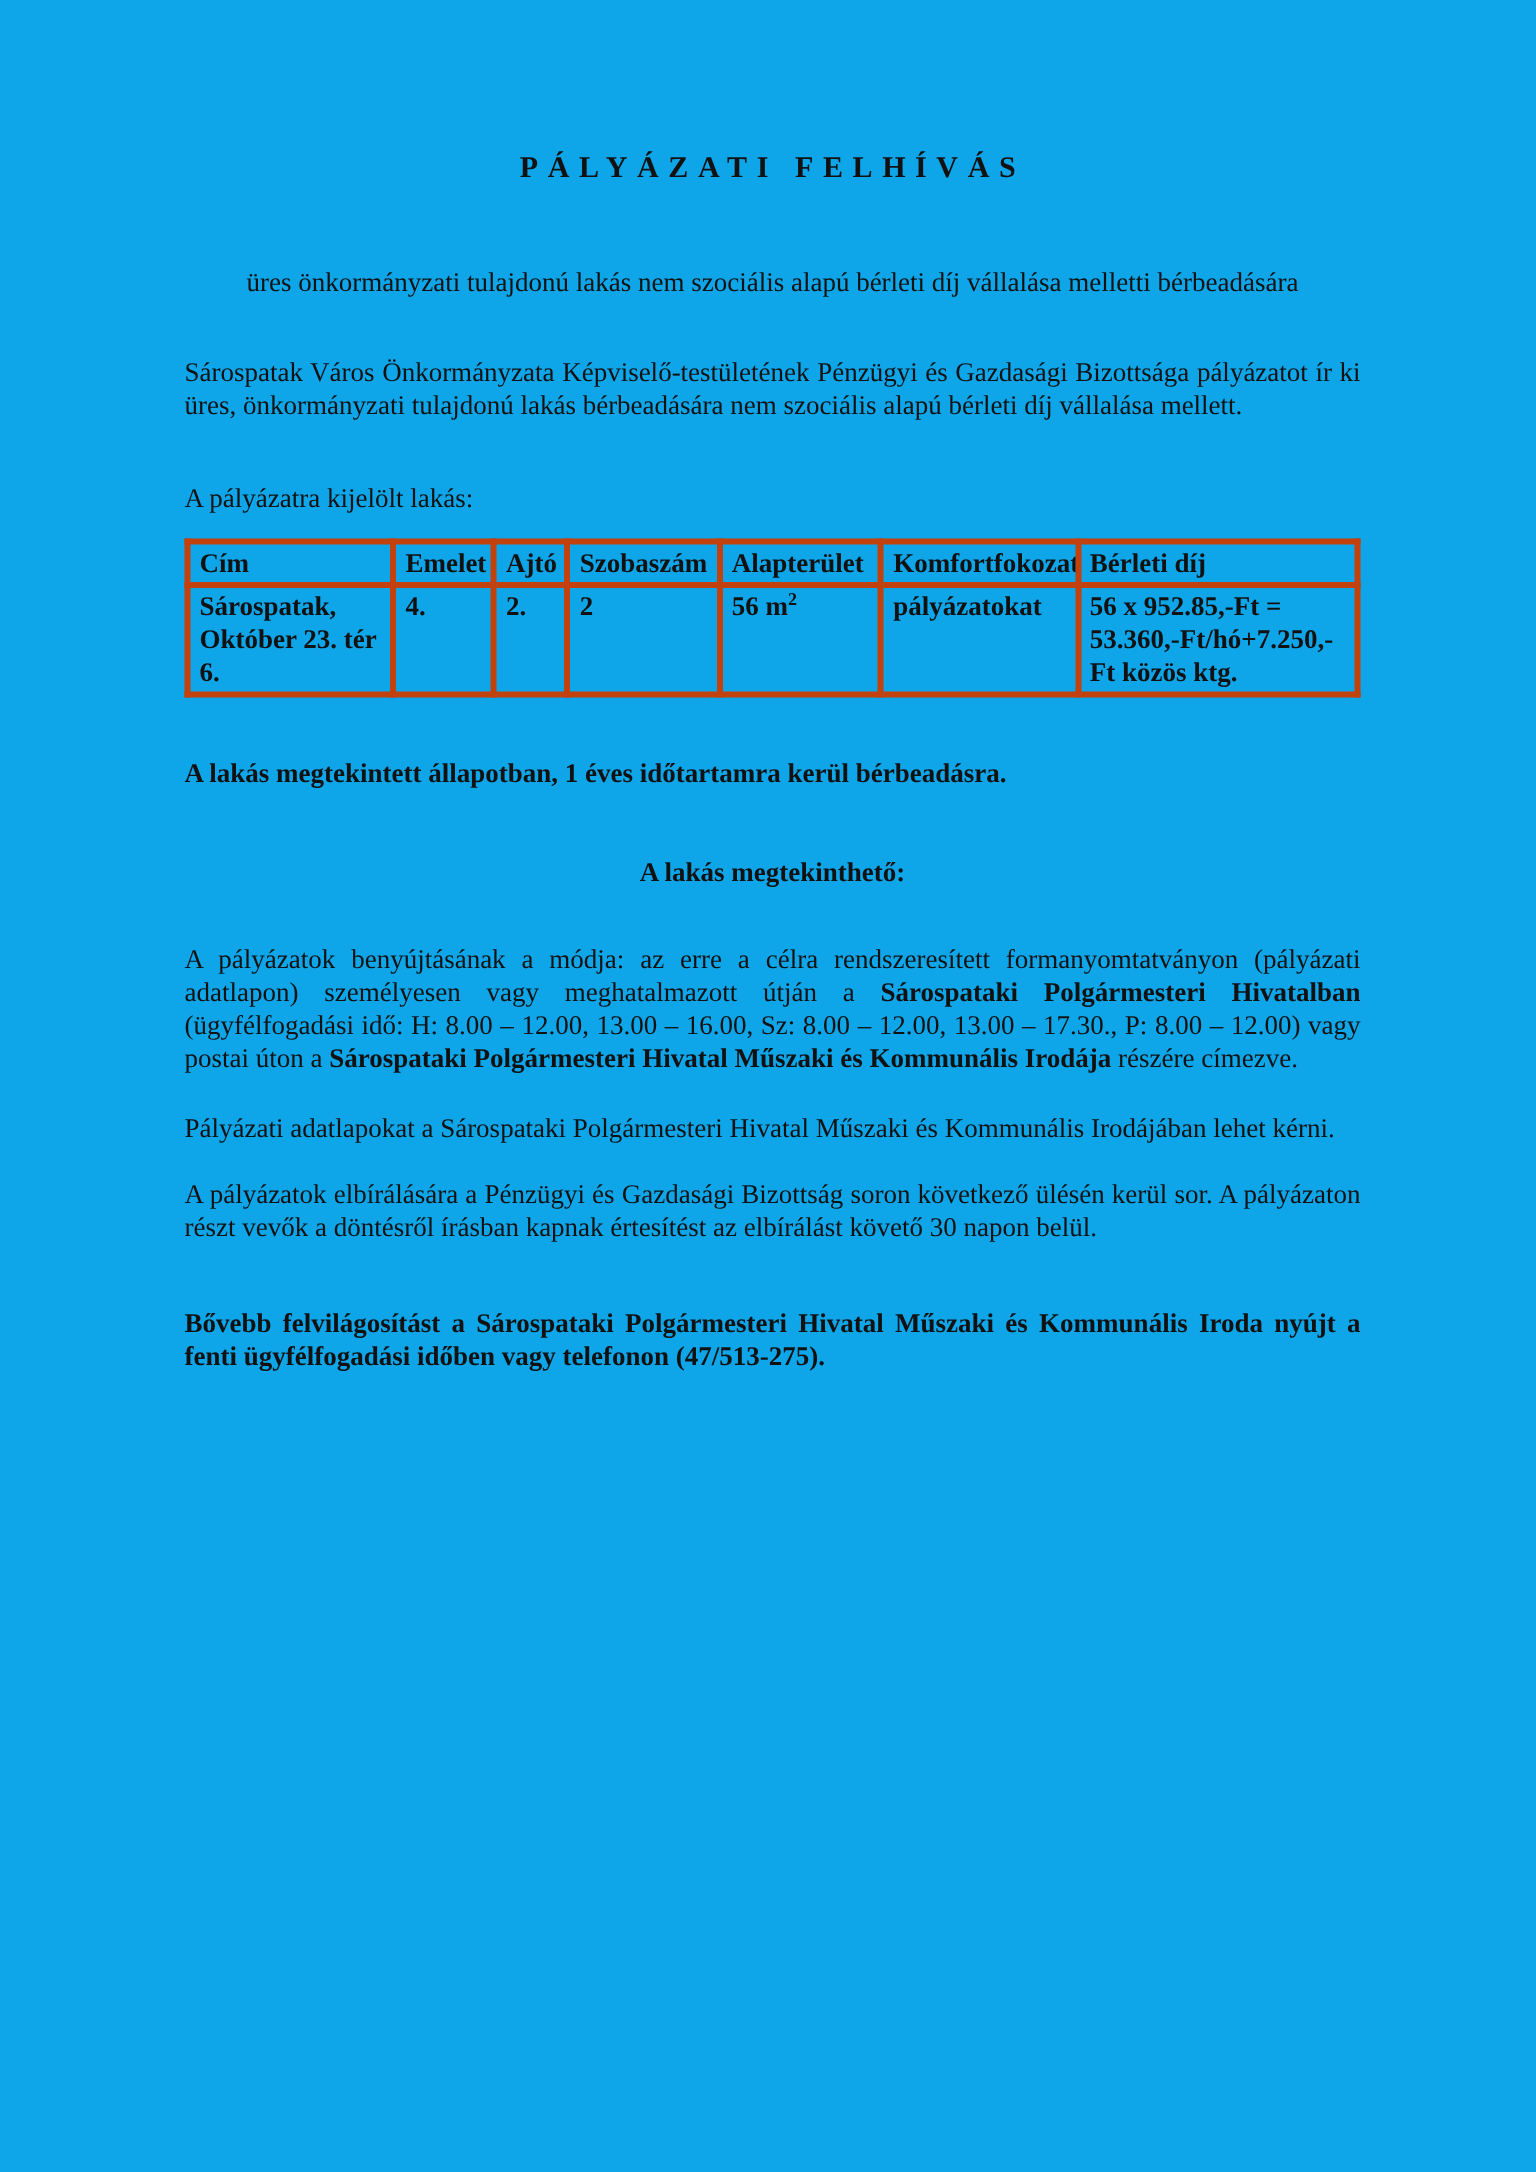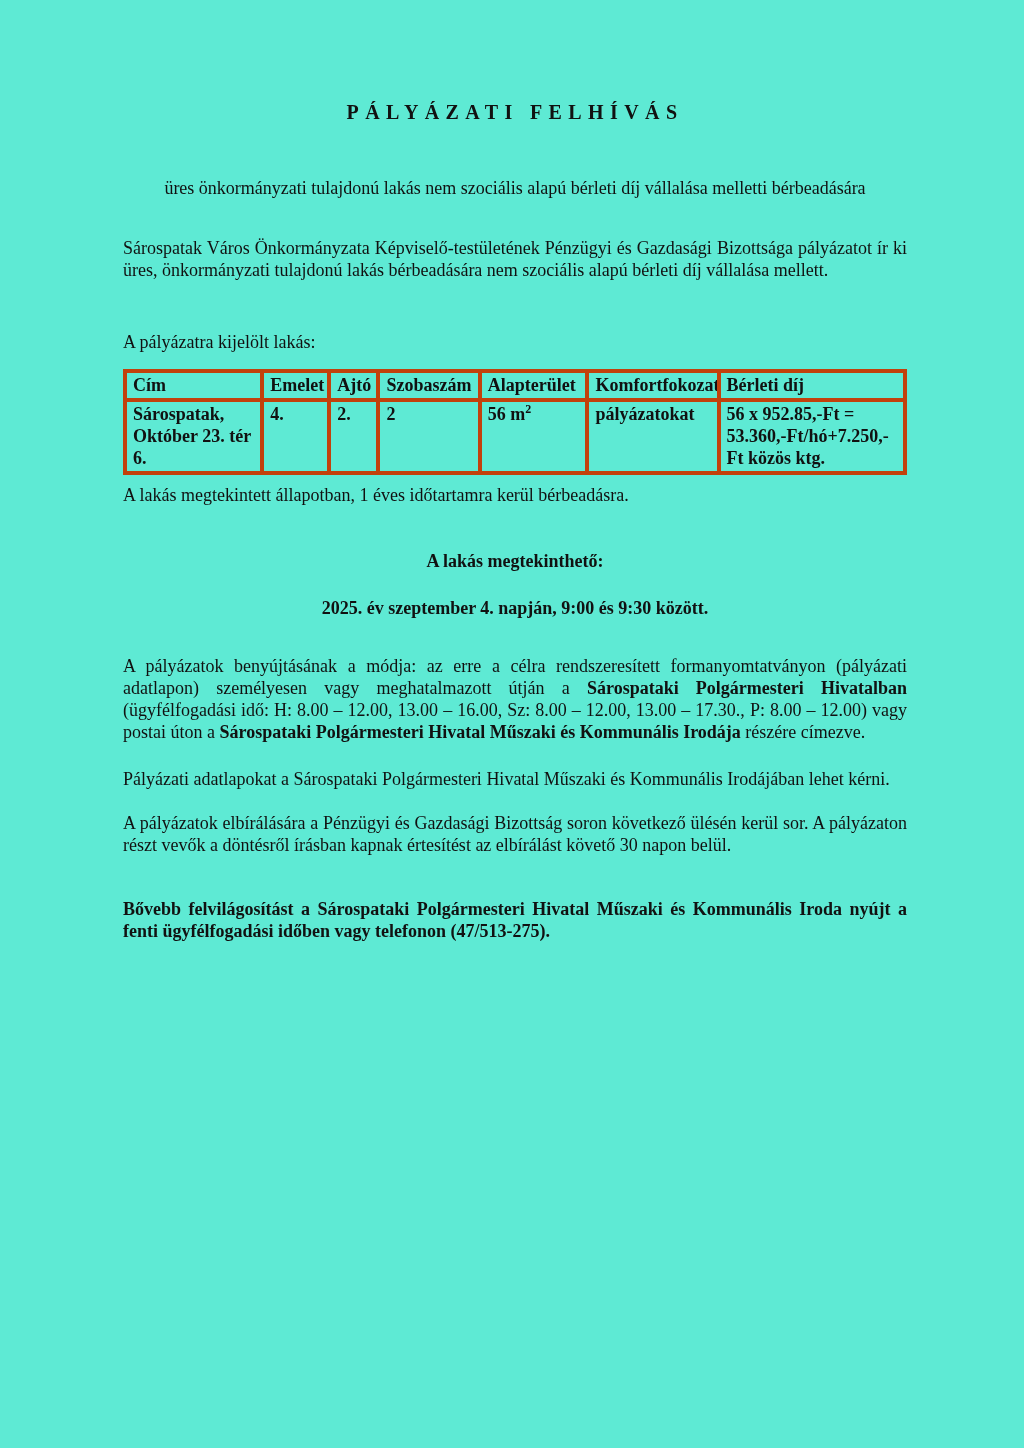--- a/index.html
+++ b/index.html
@@ -5,62 +5,62 @@
   html, body {
     margin: 0;
     padding: 0;
     background: #ffffff;
   }
   .page {
     position: relative;
     width: 1024px;
     height: 1448px;
     margin: 0 auto;
-    background: #5eead4;
+    background: #0ea5e9;
     box-sizing: border-box;
     padding: 100px 117px 0 123px;
     font-family: "Liberation Serif", "DejaVu Serif", serif;
     font-size: 18px;
     line-height: 22px;
     color: #111111;
   }
   .doc-title {
     margin: 0;
     text-align: center;
     font-size: 20px;
     font-weight: bold;
     letter-spacing: 0.32em;
     line-height: 24px;
   }
   p { margin: 0; }
   .justify { text-align: justify; }
 
   .subtitle        { margin-top: 53px; text-align: center; }
   .intro           { margin-top: 38px; }
-  .table-heading   { margin-top: 50px; }
+  .table-heading   { margin-top: 40px; }
 
   table.apartment {
     margin-top: 16px;
     width: 100%;
     border-collapse: collapse;
     table-layout: fixed;
   }
   table.apartment th,
   table.apartment td {
     border: 4px solid #c2410c;
     padding: 1px 6px 2px 6px;
     font-weight: bold;
     vertical-align: top;
     text-align: left;
     overflow: hidden;
   }
   td.cell-justify { text-align: justify; }
   .sup { vertical-align: super; font-size: 12px; line-height: 0; }
 
-  .condition-note  { margin-top: 9px; font-weight: normal; }
+  .condition-note  { margin-top: 39px; font-weight: bold; }
   .viewing-heading { margin-top: 44px; font-weight: bold; text-align: center; }
   .viewing-date    { margin-top: 25px; font-weight: bold; text-align: center; }
   .submission      { margin-top: 36px; }
   .forms-info      { margin-top: 25px; }
   .deadline        { margin-top: 22px; }
   .evaluation      { margin-top: 22px; }
   .contact         { margin-top: 42px; font-weight: bold; }
   .disclaimer      { margin-top: 22px; }
 </style>
 </head>
@@ -107,21 +107,20 @@
         <td>pályázatokat</td>
         <td class="cell-justify">56 x 952.85,-Ft = 53.360,-Ft/hó+7.250,- Ft közös ktg.</td>
       </tr>
     </tbody>
   </table>
 
   <p class="condition-note">A lakás megtekintett állapotban, 1 éves időtartamra kerül bérbeadásra.</p>
 
   <p class="viewing-heading">A lakás megtekinthető:</p>
 
-  <p class="viewing-date">2025. év szeptember 4. napján, 9:00 és 9:30 között.</p>
 
   <p class="submission justify"><span>A pályázatok benyújtásának a módja: az erre a célra rendszeresített formanyomtatványon (pályázati adatlapon) személyesen vagy meghatalmazott útján a </span><b>Sárospataki Polgármesteri Hivatalban</b><span> (ügyfélfogadási idő: H: 8.00 – 12.00, 13.00 – 16.00, Sz: 8.00 – 12.00, 13.00 – 17.30., P: 8.00 – 12.00) vagy postai úton a </span><b>Sárospataki Polgármesteri Hivatal Műszaki és Kommunális Irodája</b><span> részére címezve.</span></p>
 
   <p class="forms-info justify">Pályázati adatlapokat a Sárospataki Polgármesteri Hivatal Műszaki és Kommunális Irodájában lehet kérni.</p>
 
 
   <p class="evaluation justify">A pályázatok elbírálására a Pénzügyi és Gazdasági Bizottság soron következő ülésén kerül sor. A pályázaton részt vevők a döntésről írásban kapnak értesítést az elbírálást követő 30 napon belül.</p>
 
   <p class="contact justify">Bővebb felvilágosítást a Sárospataki Polgármesteri Hivatal Műszaki és Kommunális Iroda nyújt a fenti ügyfélfogadási időben vagy telefonon (47/513-275).</p>
 

